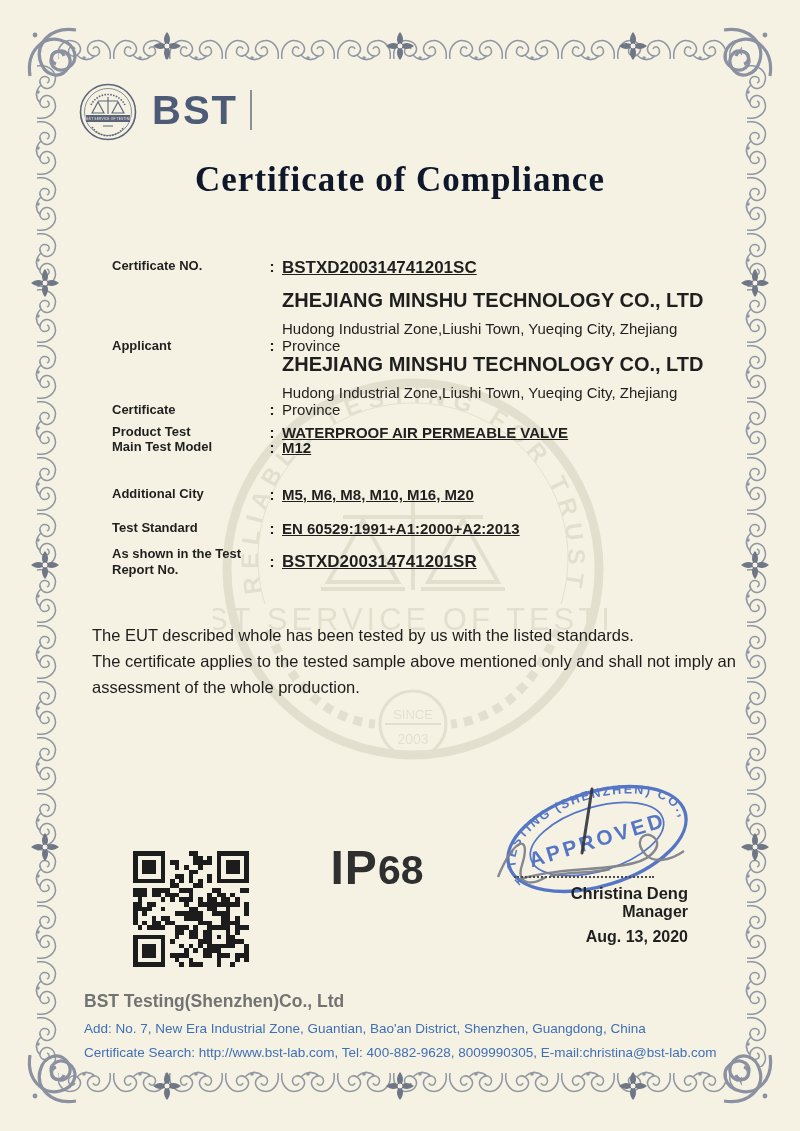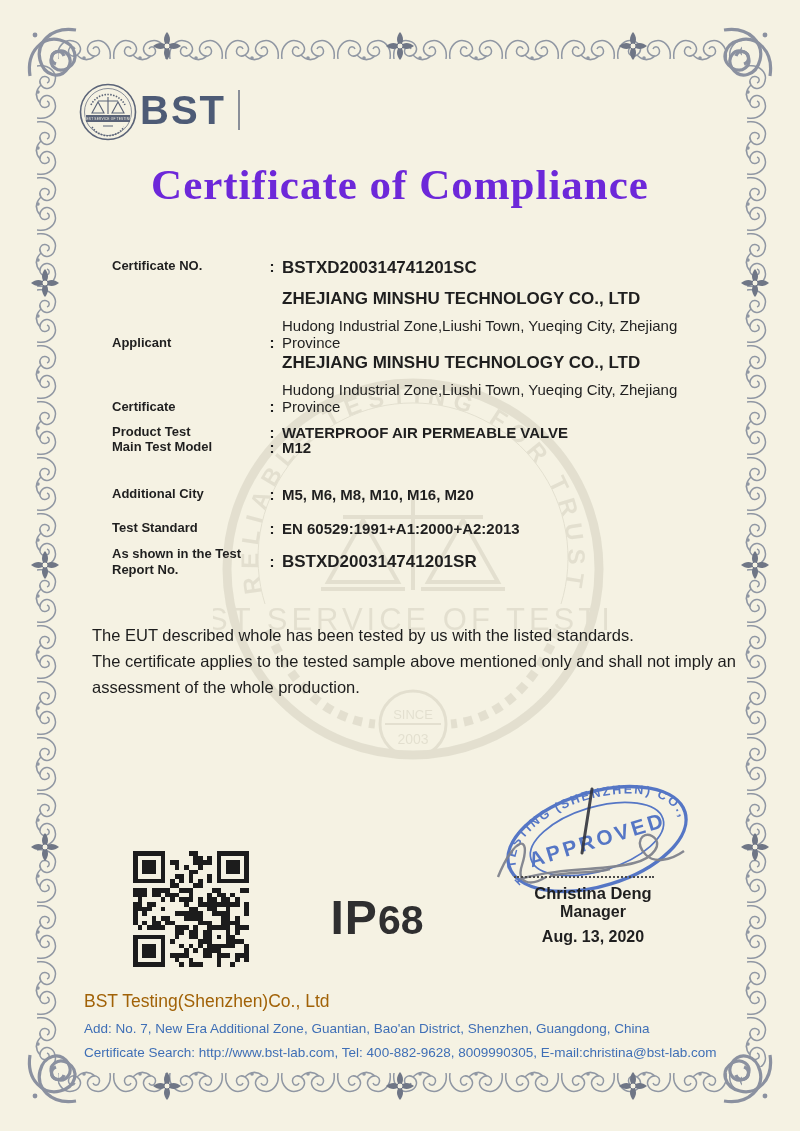--- a/index.html
+++ b/index.html
@@ -6,60 +6,60 @@
   body{width:800px;height:1131px;background:#e8e8e8;font-family:"Liberation Sans",sans-serif;}
   .page{position:relative;width:800px;height:1131px;background:#f5f2e3;overflow:hidden;}
 
   
   .border-svg,.wm-svg{position:absolute;left:0;top:0;pointer-events:none;}
   .wm-svg{left:213px;top:372px;opacity:0.13;}
 
   
   .hdr{position:absolute;left:78px;top:82px;display:flex;align-items:flex-start;}
   .hdr-seal{width:60px;height:60px;}
-  .brand{margin-left:2px;font-size:40px;font-weight:bold;color:#4d5b76;letter-spacing:2px;line-height:56px;}
+  .brand{margin-left:14px;font-size:40px;font-weight:bold;color:#4d5b76;letter-spacing:2px;line-height:56px;}
   .hdr-div{width:2px;height:40px;background:#8a8f99;margin:8px 0 0 12px;}
   .tagbox{margin:10px 0 0 14px;}
   .tagline{font-size:14.5px;font-weight:bold;color:#8d9095;letter-spacing:2.6px;white-space:nowrap;}
   .subtagline{font-size:6.5px;color:#9fa2a8;letter-spacing:0.6px;margin-top:5px;white-space:nowrap;}
 
   
   .title{position:absolute;left:0;top:160px;width:100%;text-align:center;
-         font-family:"Liberation Serif",serif;font-weight:bold;font-size:43px;color:#6d28d9;letter-spacing:1px;}
+         font-family:"Liberation Serif",serif;font-weight:bold;font-size:35px;color:#0f172a;letter-spacing:1px;}
 
   
   .fields{position:absolute;left:112px;top:258px;width:620px;color:#1f1f1f;}
   .frow{position:absolute;left:0;display:grid;grid-template-columns:150px 20px 1fr;}
   .frow.end{align-items:end;}
   .frow.center{align-items:center;}
   .flabel{font-size:13px;font-weight:bold;line-height:1.22;}
   .fcolon{font-size:15px;font-weight:bold;text-align:center;}
-  .fvalue{font-size:15px;font-weight:bold;}
+  .fvalue{font-size:15px;font-weight:bold;text-decoration:underline;}
   .fvalue.big{font-size:17px;}
-  .forg{font-size:17px;font-weight:bold;margin-bottom:8px;}
+  .forg{font-size:20px;font-weight:bold;margin-bottom:8px;}
   .faddr{font-size:15px;font-weight:normal;}
 
   
   .statement{position:absolute;left:92px;top:622px;width:648px;font-size:16.5px;color:#1d1d1d;line-height:1.58;}
 
   
   .qr{position:absolute;left:133px;top:851px;width:116px;height:116px;}
-  .ip{position:absolute;left:302px;top:890px;width:150px;text-align:center;color:#2f2f30;font-weight:bold;}
+  .ip{position:absolute;left:302px;top:840px;width:150px;text-align:center;color:#2f2f30;font-weight:bold;}
   .ip .p{font-size:48px;letter-spacing:1px;}
   .ip .s{font-size:41px;}
   .stamp-svg{position:absolute;left:492px;top:779px;width:210px;height:135px;}
   .dotline{position:absolute;left:514px;top:876px;width:140px;border-bottom:2.5px dotted #4a4a4a;}
-  .signatory{position:absolute;left:498px;top:884px;width:190px;text-align:center;color:#1f1f1f;}
+  .signatory{position:absolute;left:498px;top:884px;width:190px;text-align:right;color:#1f1f1f;}
   .sig-name{font-size:16.5px;font-weight:bold;}
   .sig-role{font-size:16px;font-weight:bold;}
   .sig-date{font-size:16px;font-weight:bold;margin-top:7px;}
 
   
   .footer{position:absolute;left:84px;top:991px;width:660px;}
-  .f-company{font-size:17.5px;font-weight:normal;color:#a16207;}
+  .f-company{font-size:17.5px;font-weight:bold;color:#737373;}
   .f-line{font-size:13.5px;color:#3f6fb6;margin-top:9px;}
 </style>
 </head>
 <body>
 
 <div class="page">
 
   <svg class="border-svg" width="800" height="1131">
     <defs>
       <path id="curlP" d="M2,25 C0,12 9,5 17,7 C25,9 27,17 21,21 C16,24 11,20 13,15 C14,12 18,12 19,15" fill="none"></path>
@@ -545,17 +545,17 @@
   <div class="dotline"></div>
 
   <div class="signatory">
     <div class="sig-name">Christina Deng</div>
     <div class="sig-role">Manager</div>
     <div class="sig-date">Aug. 13, 2020</div>
   </div>
 
   <div class="footer">
     <div class="f-company">BST Testing(Shenzhen)Co., Ltd</div>
-    <div class="f-line">Add: No. 7, New Era Additional Zone, Guantian, Bao'an District, Shenzhen, Guangdong, China</div>
+    <div class="f-line">Add: No. 7, New Era Industrial Zone, Guantian, Bao'an District, Shenzhen, Guangdong, China</div>
     <div class="f-line">Certificate Search: http://www.bst-lab.com, Tel: 400-882-9628, 8009990305, E-mail:christina@bst-lab.com</div>
   </div>
 
 </div>
 
 </body></html>

